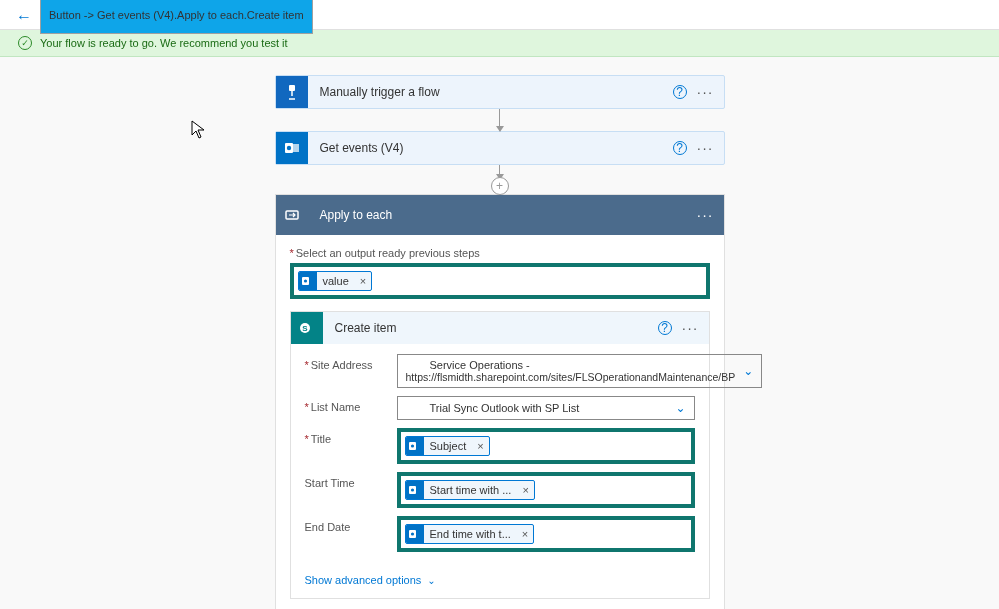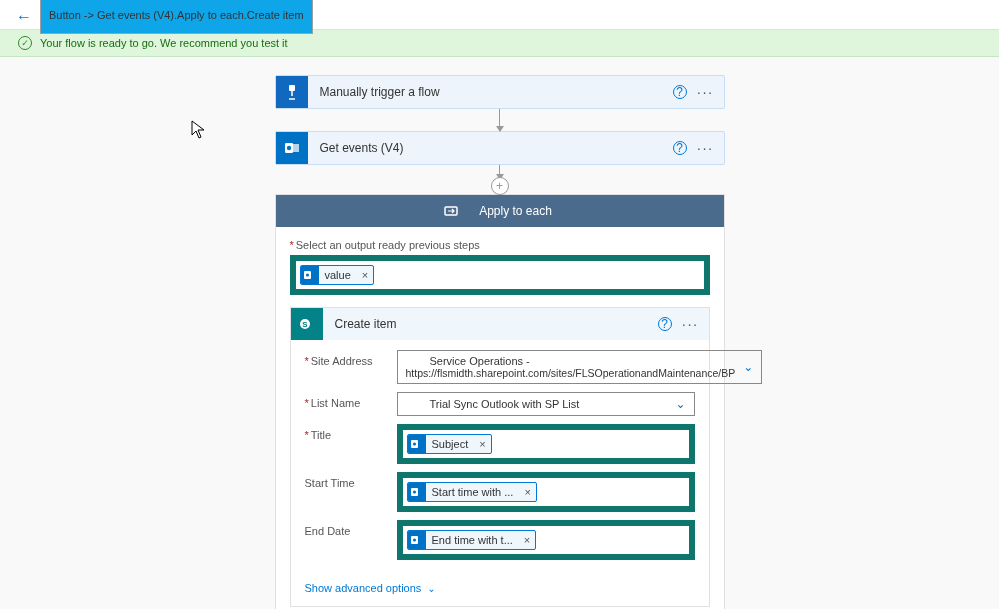--- a/index.html
+++ b/index.html
@@ -156,36 +156,35 @@
       border: 1px solid #e0e0e0;
       background: #fff;
       margin-top: -1px;
     }
     .loop-header {
       background: #4b6b8c;
       color: #fff;
       display: flex;
       align-items: center;
       justify-content: space-between;
-      height: 32px;
-      flex-direction: column;
+      height: 40px;
     }
     .loop-header .step-title { color: #fff; }
     .loop-header .menu-dots { color: #fff; }
     .loop-body {
       padding: 12px 14px 16px;
     }
     .field-label {
       font-size: 11px;
       color: #555;
       margin-bottom: 4px;
     }
     .field-label .req { color: #a4262c; margin-right: 2px; }
     .token-input {
-      border: 6px solid #0f766e;
+      border: 4px solid #0f766e;
       padding: 4px;
       display: flex;
       align-items: center;
       gap: 4px;
       min-height: 26px;
       background: #fff;
     }
     .token {
       display: inline-flex;
       align-items: center;

